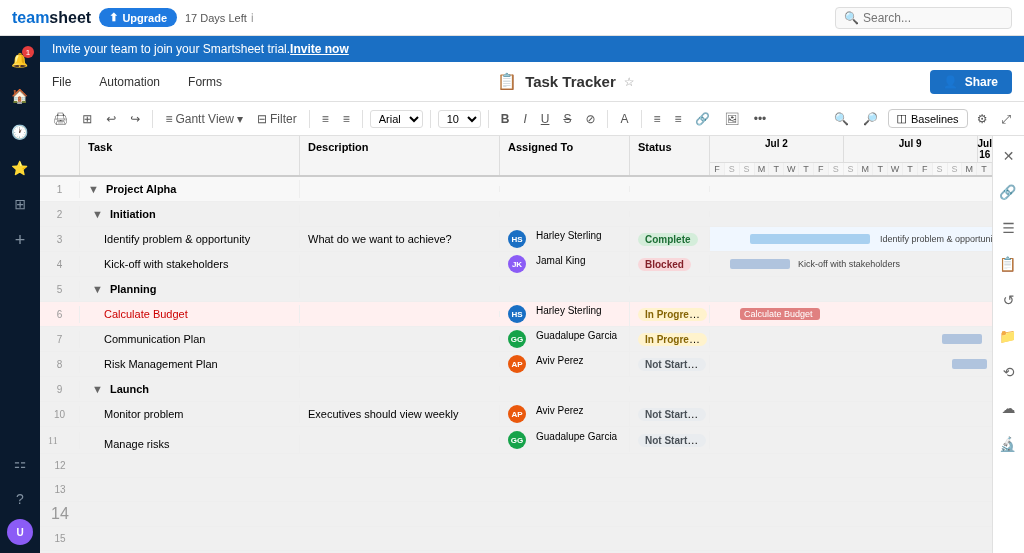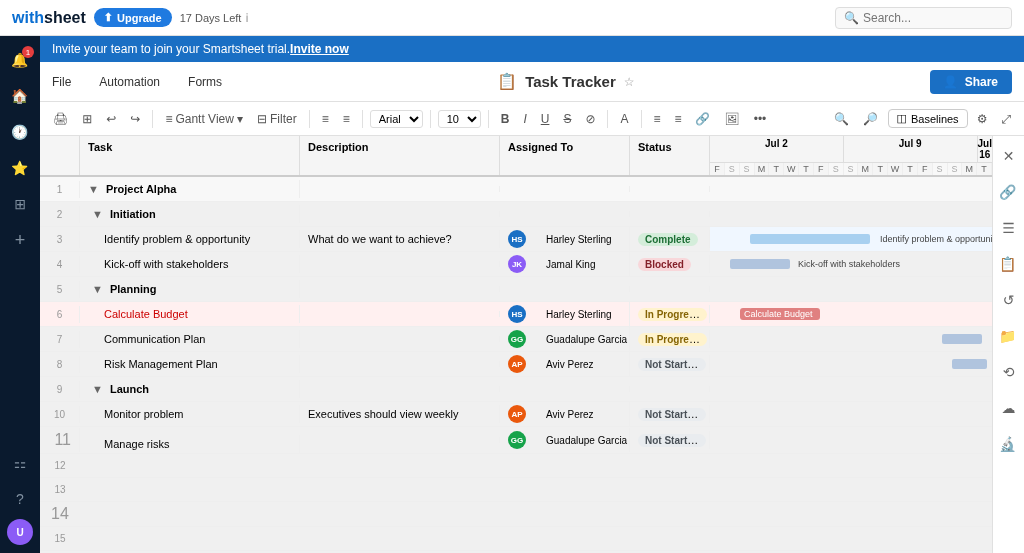--- a/index.html
+++ b/index.html
@@ -46,21 +46,21 @@
     .toolbar-btn { background: none; border: none; cursor: pointer; padding: 2px 5px; color: #555; font-size: 12px; border-radius: 3px; display: flex; align-items: center; gap: 3px; }
     .toolbar-sep { width: 1px; height: 18px; background: #e0e0e0; margin: 0 3px; }
     .toolbar-select { border: 1px solid #ddd; border-radius: 3px; font-size: 11px; padding: 1px 4px; background: #fff; cursor: pointer; }
     .baselines-btn { margin-left: auto; background: #fff; border: 1px solid #ccc; border-radius: 4px; padding: 2px 8px; font-size: 11px; cursor: pointer; display: flex; align-items: center; gap: 4px; }
     .grid-row { display: flex; border-bottom: 1px solid #eee; min-height: 24px; align-items: center; }
     .grid-row.highlighted { background: #fff0f0; }
     .grid-cell { padding: 3px 8px; border-right: 1px solid #eee; font-size: 11px; white-space: nowrap; overflow: hidden; text-overflow: ellipsis; }
     .row-num { width: 40px; flex-shrink: 0; color: #999; text-align: center; font-size: 10px; }
     .task-cell { width: 220px; flex-shrink: 0; }
     .desc-cell { width: 200px; flex-shrink: 0; }
-    .assigned-cell { width: 130px; flex-shrink: 0; display: flex; align-items: center; gap: 20px; }
+    .assigned-cell { width: 130px; flex-shrink: 0; display: flex; gap: 10px; }
     .status-cell { width: 80px; flex-shrink: 0; }
     .collapse-arrow { color: #666; margin-right: 4px; cursor: pointer; }
 
     .status-badge { border-radius: 10px; padding: 1px 7px; font-size: 10px; font-weight: 600; white-space: nowrap; }
     .status-complete { background: #d4edda; color: #1d6e35; }
     .status-blocked { background: #f8d7da; color: #842029; }
     .status-inprogress { background: #fff3cd; color: #856404; }
     .status-notstarted { background: #e9ecef; color: #495057; }
 
     .assignee-avatar { width: 18px; height: 18px; border-radius: 50%; display: flex; align-items: center; justify-content: center; font-size: 8px; font-weight: 700; color: #fff; flex-shrink: 0; }
@@ -71,21 +71,21 @@
 
     
     .rp-icon { color: #666; font-size: 14px; cursor: pointer; padding: 4px; }
   </style>
 </head>
 <body>
 
 <div class="app-container">
 
   <div class="top-bar">
-    <span class="logo"><span>with</span>sheet</span>
+    <span class="logo"><span>team</span>sheet</span>
     <button class="upgrade-btn">
       <span>⬆</span>
       <span>Upgrade</span>
     </button>
     <span class="trial-info">17 Days Left</span>
     <span style="color:#999; font-size:12px; margin-left:4px;">ℹ</span>
     <div class="search-box">
       <span style="color:#999;">🔍</span>
       <input type="text" placeholder="Search..." style="">
     </div>
@@ -373,21 +373,21 @@
                   <div class="assignee-avatar av-orange">AP</div>
                   <span style="font-size:10px;">Aviv Perez</span>
                 </div>
                 <div class="grid-cell status-cell" style="width:80px;">
                   <span class="status-badge status-notstarted">Not Started</span>
                 </div>
                 <div style="flex:1; position:relative; height:24px;"></div>
               </div>
 
               <div class="grid-row">
-                <div class="row-num grid-cell" style="width:40px; color:#999; font-size:16px; text-align:right;">11</div>
+                <div class="row-num grid-cell" style="width:40px; color:#999; font-size:10px; text-align:left;font-family:Liberation Serif, serif;">11</div>
                 <div class="grid-cell task-cell" style="width:220px; padding-left:24px;margin-top:8px;">Manage risks</div>
                 <div class="grid-cell desc-cell" style="width:200px;"></div>
                 <div class="grid-cell assigned-cell" style="width:130px;">
                   <div class="assignee-avatar av-green">GG</div>
                   <span style="font-size:10px;">Guadalupe Garcia</span>
                 </div>
                 <div class="grid-cell status-cell" style="width:80px;">
                   <span class="status-badge status-notstarted">Not Started</span>
                 </div>
                 <div style="flex:1; position:relative; height:24px;"></div>

